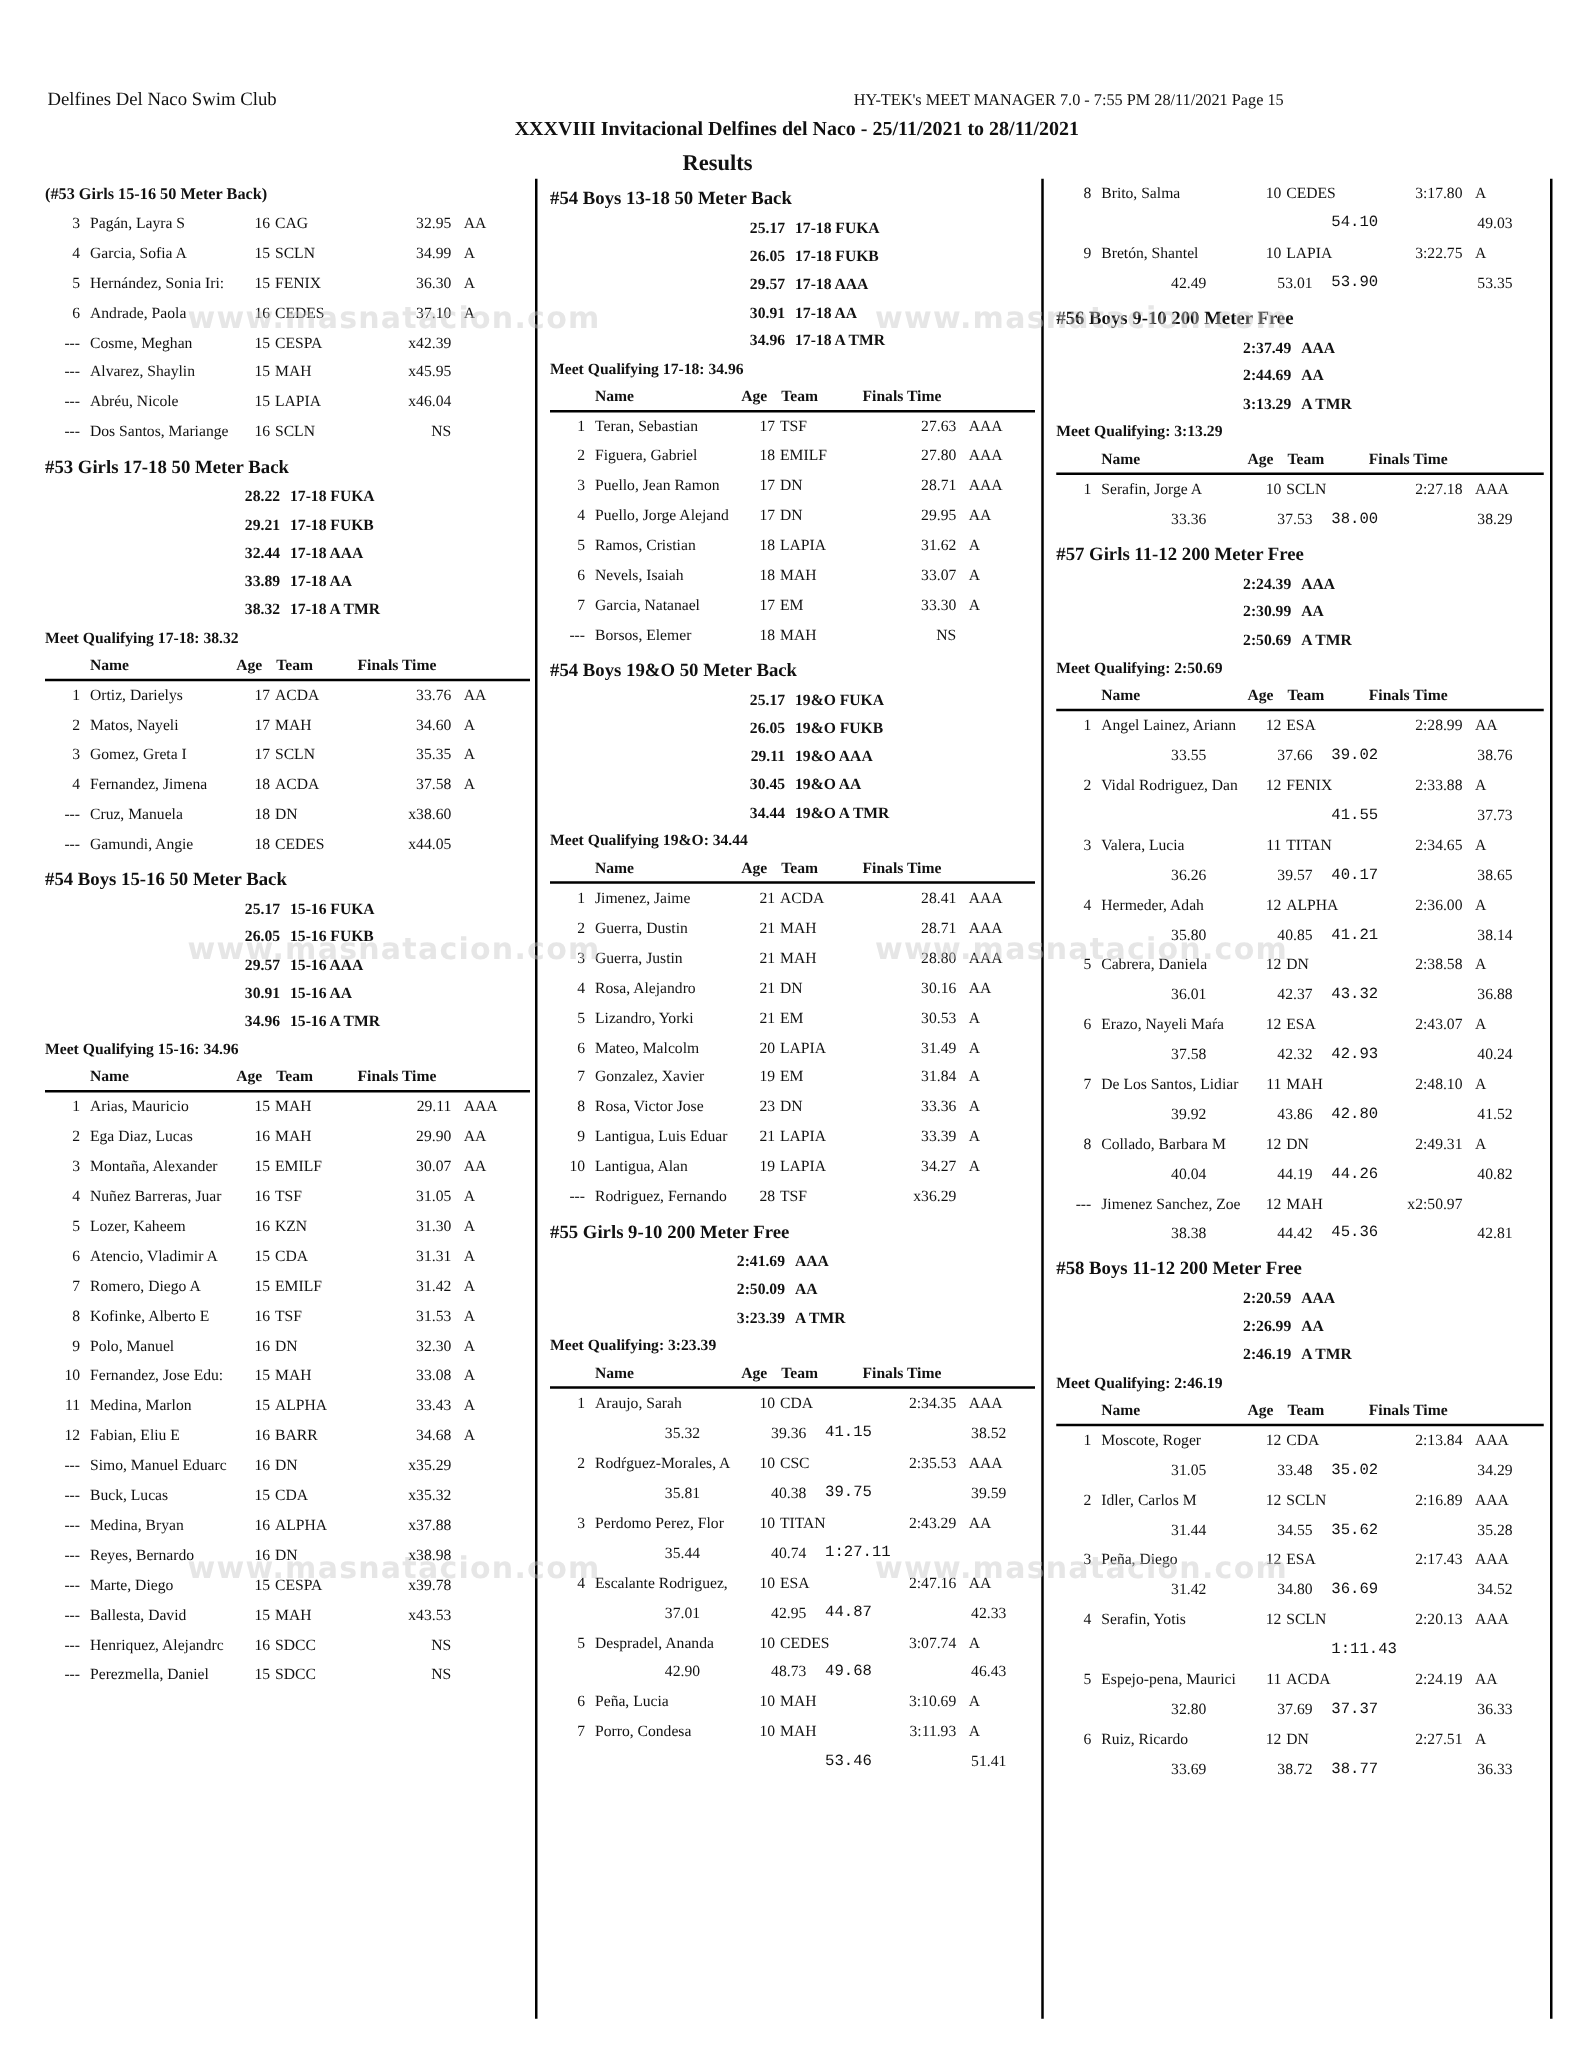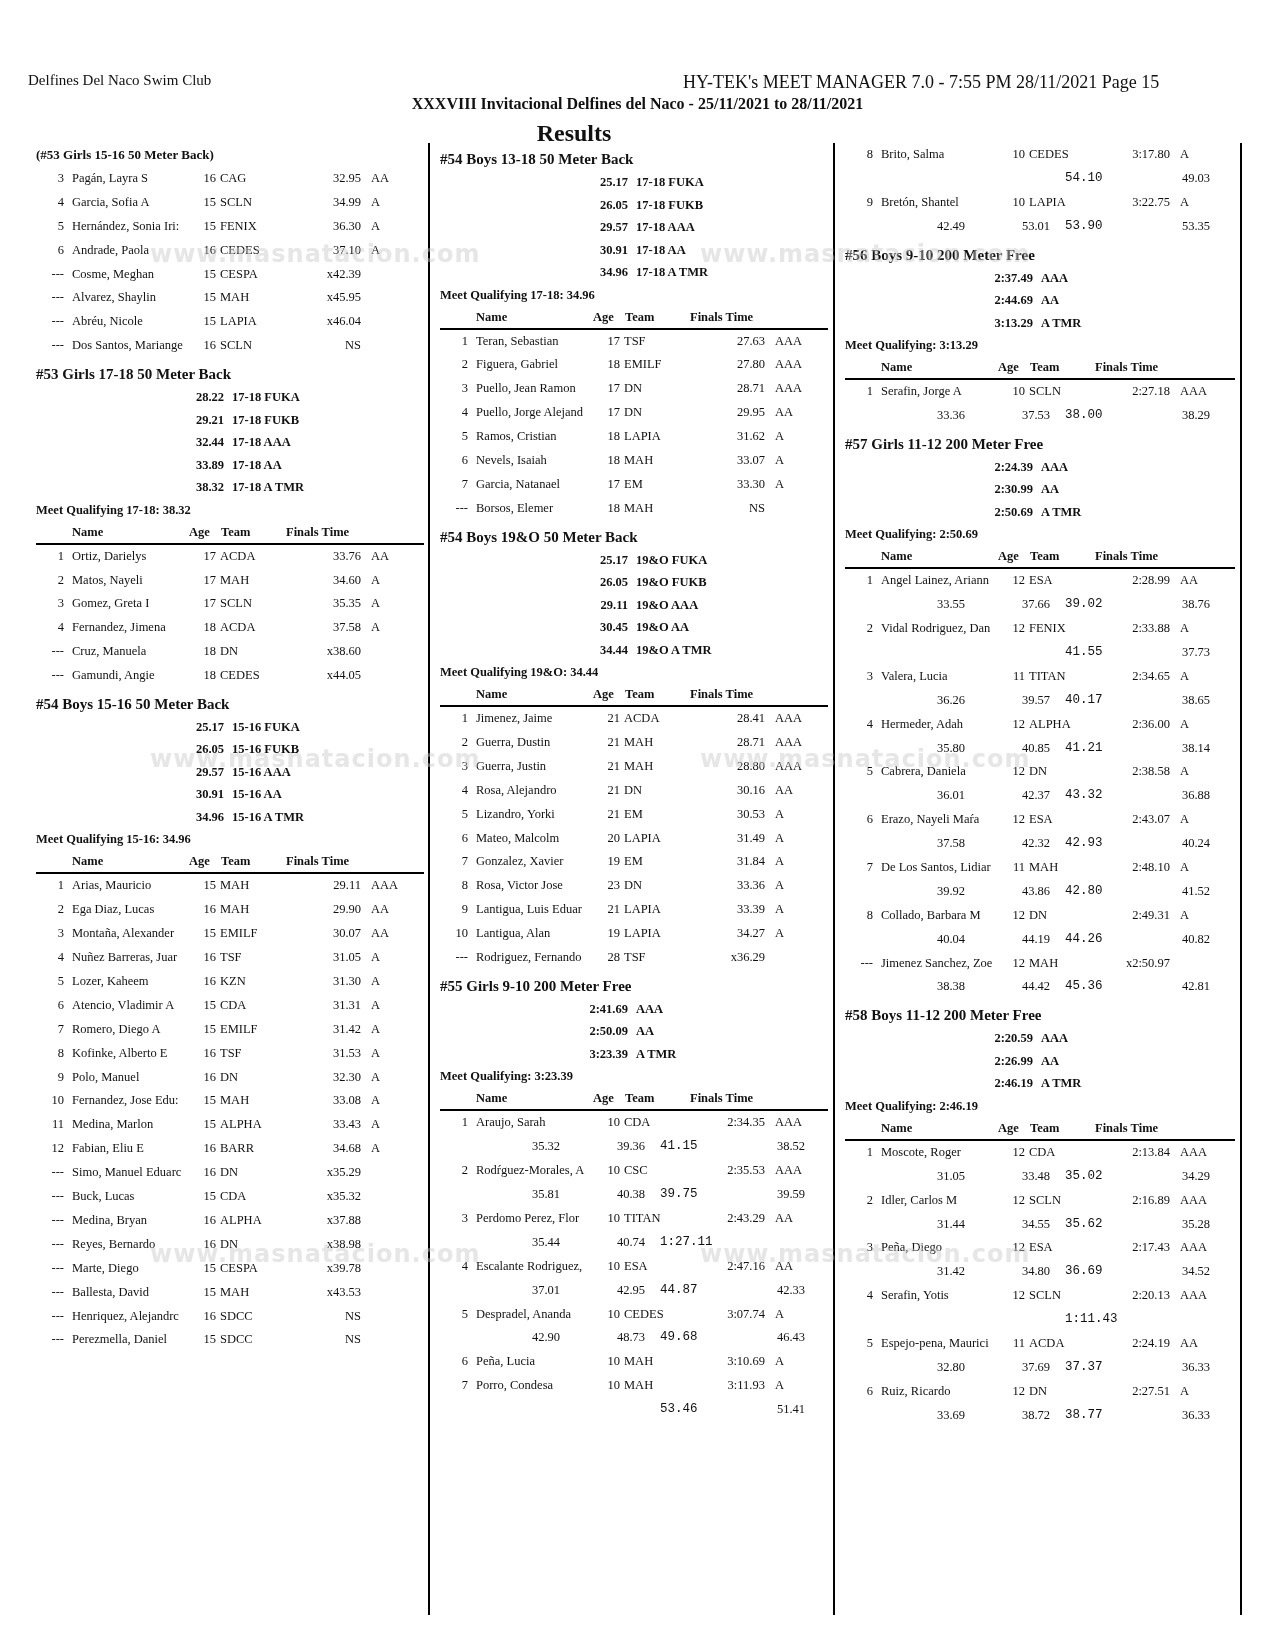--- a/index.html
+++ b/index.html
@@ -1,21 +1,21 @@
 <!DOCTYPE html>
 <html><head>
 <meta charset="utf-8">
 <style>
   html,body{margin:0;padding:0;background:#fff;}
   body{width:1275px;height:1650px;position:relative;overflow:hidden;color:#111;
        font-family:"Liberation Serif","DejaVu Serif",serif;font-size:12.5px;}
-  .hdr-left{position:absolute;left:28px;top:72px;font-size:15px;}
-  .hdr-right{position:absolute;left:683px;top:72px;font-size:18px;}
+  .hdr-left{position:absolute;left:38px;top:72px;font-size:15px;}
+  .hdr-right{position:absolute;left:683px;top:72px;font-size:13px;}
   .title{position:absolute;left:0;width:1275px;top:95px;text-align:center;font-size:16px;font-weight:bold;}
-  .subtitle{position:absolute;left:0;width:1148px;top:120px;text-align:center;font-size:24px;font-weight:bold;}
+  .subtitle{position:absolute;left:0;width:1148px;top:120px;text-align:center;font-size:18px;font-weight:bold;}
   .col{position:absolute;top:143px;}
   .col1{left:36px;width:388px;}
   .col2{left:440px;width:388px;}
   .col3{left:845px;width:390px;}
   .vline{position:absolute;top:143px;height:1472px;border-left:2px solid #000;}
   .ev-title{font-weight:bold;font-size:15px;height:24px;line-height:24px;margin-top:4px;}
   .ev-cont{font-weight:bold;font-size:13px;height:24px;line-height:24px;}
   .std{font-weight:bold;height:22.5px;line-height:22.5px;padding-left:140px;}
   .std .t{display:inline-block;width:48px;text-align:right;margin-right:8px;}
   .mq{font-weight:bold;height:22px;line-height:22px;}

